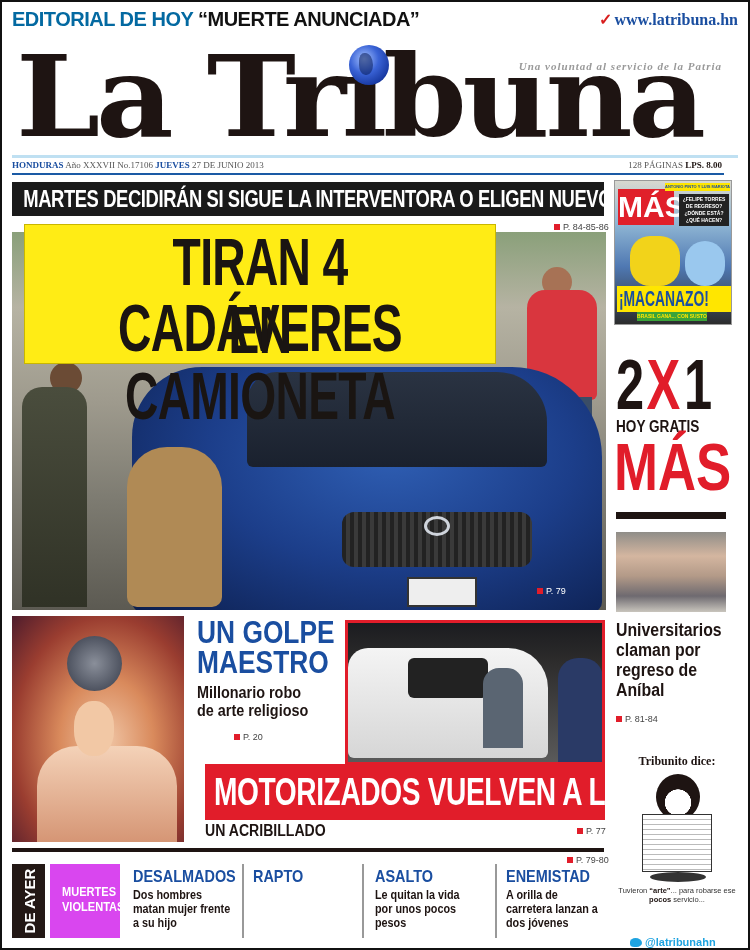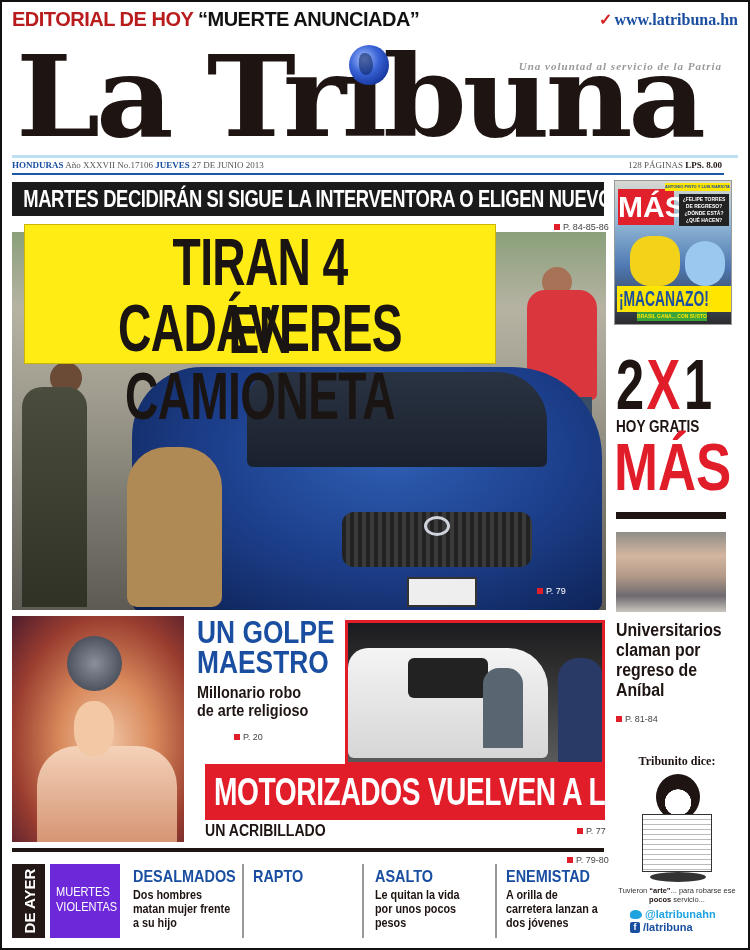--- a/index.html
+++ b/index.html
@@ -4,21 +4,21 @@
 <style>
   * { box-sizing: border-box; margin: 0; padding: 0; }
   html, body { width: 750px; height: 950px; overflow: hidden; background: #fff; }
   body { position: relative; font-family: "Liberation Sans", sans-serif; }
   .page { position: absolute; left: 0; top: 0; width: 750px; height: 950px; border: 2px solid #111; background: #fff; }
   .abs { position: absolute; }
   .cond { font-family: "Liberation Sans", sans-serif; font-weight: bold; transform-origin: left top; white-space: nowrap; }
 
   
   .editorial { left: 10px; top: 6px; font-size: 20px; font-weight: bold; letter-spacing: -0.5px; }
-  .editorial .lbl { color: #b91c1c; margin-top: 16px; }
+  .editorial .lbl { color: #0369a1; margin-top: 16px; }
   .editorial .ttl { color: #111; }
   .web { right: 10px; top: 8px; font-family: "Liberation Serif", serif; font-weight: bold; font-size: 16px; color: #1a4ea0; text-align: right; }
   .web .check { color: #d81e1e; margin-right: 2px; }
   .masthead { left: 14px; top: 30px; font-family: "DejaVu Serif", serif; font-weight: bold; font-size: 112px; color: #1e1412; letter-spacing: -4px; line-height: 130px; transform: scaleX(1.07); transform-origin: left top; }
   .globe { left: 347px; top: 43px; width: 40px; height: 40px; border-radius: 50%;
     background: radial-gradient(circle at 38% 35%, #a7c3ff 0%, #3a63d6 40%, #13339a 80%, #0a1d5c 100%); }
   .globe::after { content: ""; position: absolute; left: 10px; top: 8px; width: 14px; height: 22px; border-radius: 40% 60% 50% 50%; background: rgba(10,30,90,0.55); }
   .tagline { right: 26px; top: 58px; font-family: "Liberation Serif", serif; font-style: italic; font-weight: bold; font-size: 11px; color: #999; letter-spacing: 1px; }
   .rule-light { left: 10px; right: 10px; top: 153px; height: 3px; background: #bfe0f2; }
   .dateline { left: 10px; top: 158px; font-family: "Liberation Serif", serif; font-size: 9px; color: #555; }
@@ -86,21 +86,21 @@
   .uni-head { left: 614px; top: 618px; font-weight: bold; font-size: 18px; line-height: 20px; color: #1e1412; width: 130px; }
   .uni-head span { display: inline-block; transform: scaleX(0.88); transform-origin: left top; }
   .ref3 { left: 614px; top: 712px; }
   .tribunito-title { left: 616px; top: 752px; width: 118px; font-family: "Liberation Serif", serif; font-weight: bold; font-size: 12px; color: #1e1412; text-align: center; }
   .tribunito-face { left: 654px; top: 772px; width: 44px; height: 46px; border-radius: 50%; background: radial-gradient(circle at 50% 62%, #fff 0 36%, #1e1412 37% 100%); }
   .tribunito-paper { left: 640px; top: 812px; width: 70px; height: 58px; background: repeating-linear-gradient(180deg, #fff 0 4px, #bbb 4px 5px); border: 1px solid #333; }
   .tribunito-feet { left: 648px; top: 870px; width: 56px; height: 10px; border-radius: 50%; background: #333; }
   .tribunito-quote { left: 612px; top: 884px; width: 126px; font-size: 7.5px; line-height: 9px; text-align: center; color: #333; }
   .tribunito-quote b { color: #1e1412; }
   .social { left: 628px; top: 906px; font-weight: bold; font-size: 11px; color: #1ea3e0; line-height: 13px; }
-  .social .row { display: flex; align-items: center; gap: 3px; }
+  .social .row { display: flex; align-items: center; gap: 3px; margin-top: 28px; }
   .social .fb { color: #1a4ea0; }
   .bird { width: 12px; height: 9px; background: #1ea3e0; border-radius: 50% 60% 50% 40%; }
   .fbicon { width: 10px; height: 11px; background: #1a4ea0; border-radius: 2px; color: #fff; font-size: 9px; line-height: 11px; text-align: center; }
 
   
   .statue { left: 10px; top: 614px; width: 172px; height: 226px; overflow: hidden;
     background: radial-gradient(ellipse at 55% 55%, #f0c5a5 0%, #d98a5c 35%, #9a3d30 70%, #4e1c2c 100%); }
   .statue-head { left: 55px; top: 20px; width: 55px; height: 55px; border-radius: 50%; background: radial-gradient(circle, #8a8f9a 0%, #4e5360 70%, #2a2d35 100%); }
   .statue-face { left: 62px; top: 85px; width: 40px; height: 55px; border-radius: 45%; background: #f2c8a5; }
   .statue-robe { left: 25px; top: 130px; width: 140px; height: 100px; border-radius: 40px 40px 0 0; background: linear-gradient(180deg, #f4d2b8 0%, #d49372 100%); }
@@ -121,21 +121,21 @@
   .moto-sub { left: 203px; top: 820px; color: #1e1412; font-weight: bold; font-size: 16px; }
   .moto-sub span { display: inline-block; transform: scaleX(0.88); transform-origin: left top; }
   .ref5 { left: 575px; top: 824px; }
 
   .rule-bottom { left: 10px; top: 846px; width: 592px; height: 4px; background: #1e1412; }
   .ref6 { left: 565px; top: 853px; }
 
   
   .deayer { left: 10px; top: 862px; width: 33px; height: 74px; background: #231815; }
   .deayer span { position: absolute; left: 50%; top: 50%; transform: translate(-50%,-50%) rotate(-90deg); color: #fff; font-weight: bold; font-size: 15px; white-space: nowrap; }
-  .muertes { left: 48px; top: 862px; width: 70px; height: 74px; background: #6d28d9; color: #fff; font-weight: normal; font-size: 13px; line-height: 15px; padding: 20px 0 0 6px; }
+  .muertes { left: 48px; top: 862px; width: 70px; height: 74px; background: #d946ef; color: #fff; font-weight: bold; font-size: 13px; line-height: 15px; padding: 20px 0 0 12px; }
   .muertes span { display: inline-block; transform: scaleX(0.85); transform-origin: left top; }
   .brief { top: 866px; }
   .brief .bt { color: #1a4ea0; font-weight: bold; font-size: 17px; line-height: 18px; }
   .brief .bt span { display: inline-block; transform: scaleX(0.85); transform-origin: left top; }
   .brief .bb { color: #1e1412; font-weight: bold; font-size: 12px; line-height: 14px; margin-top: 2px; }
   .brief .bb span { display: inline-block; transform: scaleX(0.90); transform-origin: left top; }
   .b1 { left: 131px; width: 110px; }
   .b2 { left: 251px; width: 105px; }
   .b3 { left: 373px; width: 110px; }
   .b4 { left: 504px; width: 110px; }

